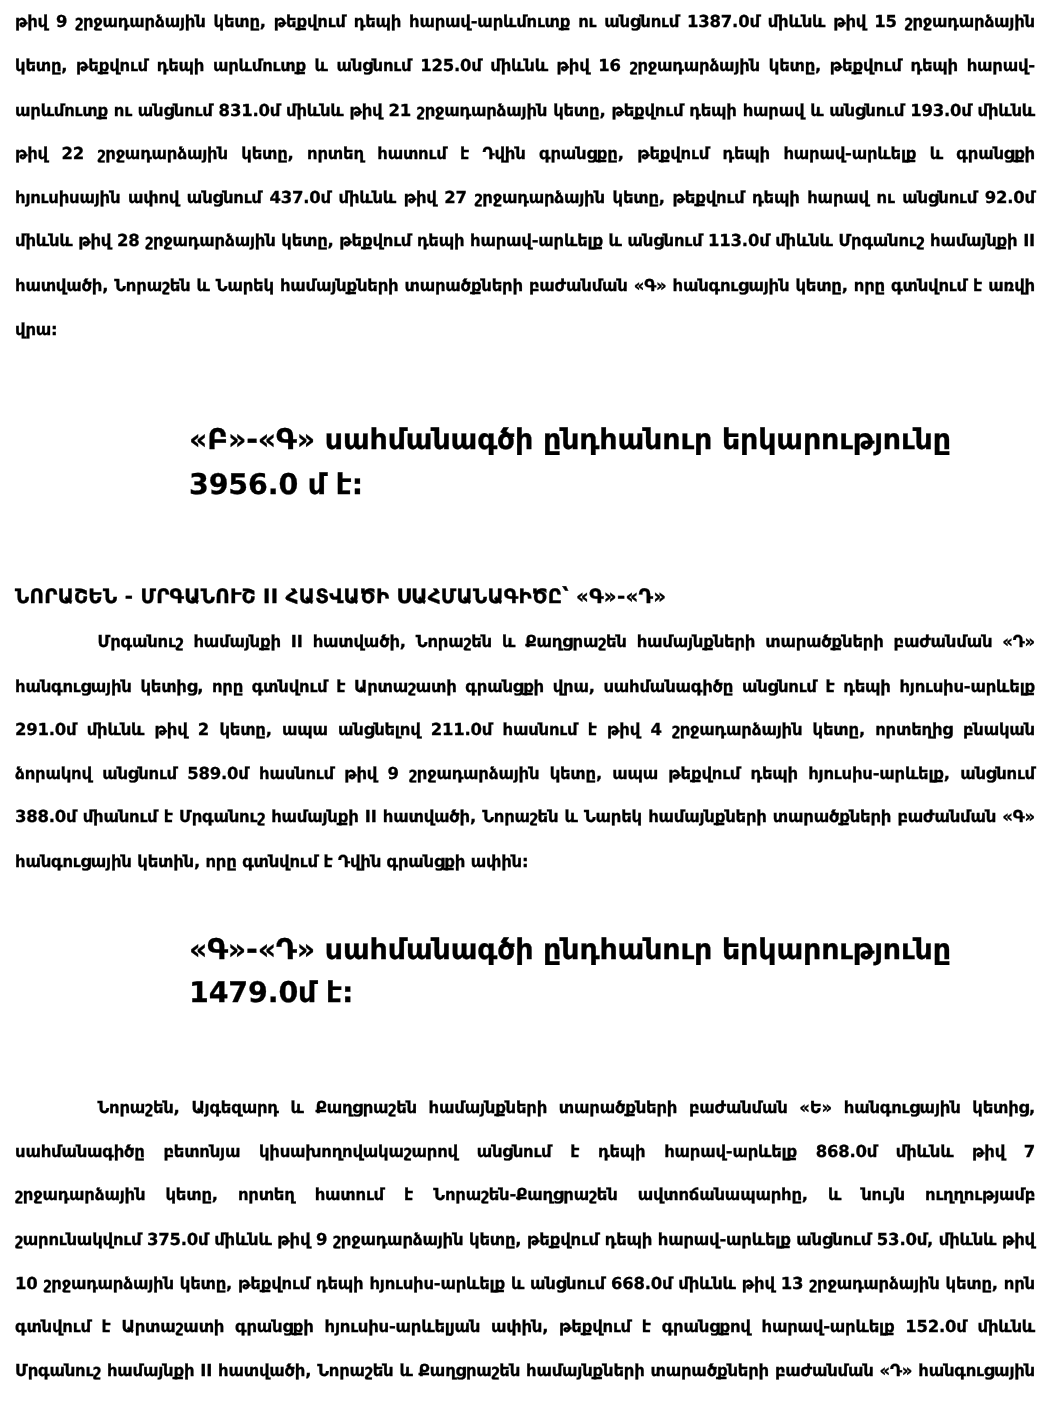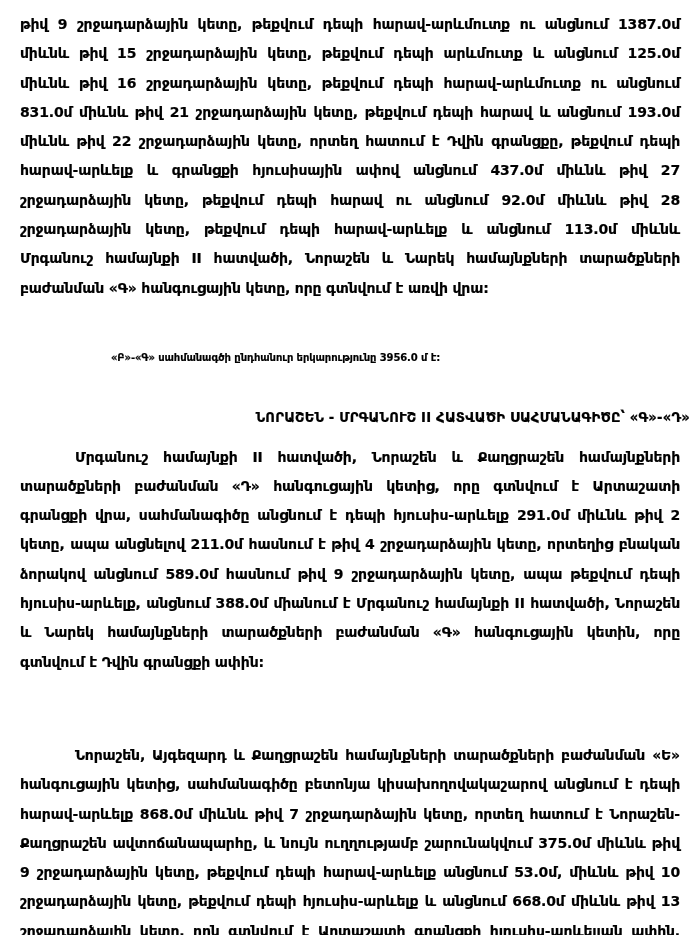--- a/index.html
+++ b/index.html
@@ -18,48 +18,48 @@
   .page {
     position: relative;
     width: 700px;
     height: 935px;
     box-sizing: border-box;
     padding: 0 10px 0 10px;
   }
   .para {
     text-align: justify;
     text-align-last: justify;
-    font-size: 14px;
+    font-size: 11px;
     line-height: 29.3px;
     letter-spacing: -0.15px;
     word-spacing: 0px;
-    margin: 10px;
+    margin: 0;
     font-weight: 600;
     -webkit-text-stroke: 0.18px #000;
   }
   .para-indent {
     text-indent: 55px;
   }
   .para-last-left {
     text-align-last: left;
   }
   .heading {
-    text-align: right;
+    text-align: left;
     font-size: 13.2px;
     line-height: 29.3px;
     font-weight: 700;
     margin: 0;
     letter-spacing: 0.2px;
     -webkit-text-stroke: 0.22px #000;
   }
   .result-line {
-    font-size: 10px;
+    font-size: 19px;
     line-height: 29.3px;
     font-weight: 600;
-    margin: 1px;
+    margin: 16px;
     padding-left: 100px;
     letter-spacing: -0.1px;
     -webkit-text-stroke: 0.18px #000;
   }
   .spacer-sm { height: 14px; }
   .spacer-md { height: 29px; }
   .spacer-lg { height: 30px; }
 </style>
 </head>
 <body>
@@ -73,19 +73,20 @@
   <p class="result-line">«Բ»-«Գ» սահմանագծի ընդհանուր երկարությունը 3956.0 մ է:</p>
 
   <div class="spacer-lg"></div>
 
   <h2 class="heading">ՆՈՐԱՇԵՆ - ՄՐԳԱՆՈՒՇ II ՀԱՏՎԱԾԻ ՍԱՀՄԱՆԱԳԻԾԸ՝ «Գ»-«Դ»</h2>
 
   <p class="para para-indent para-last-left">Մրգանուշ համայնքի II հատվածի, Նորաշեն և Քաղցրաշեն համայնքների տարածքների բաժանման «Դ» հանգուցային կետից, որը գտնվում է Արտաշատի գրանցքի վրա, սահմանագիծը անցնում է դեպի հյուսիս-արևելք 291.0մ միևնև թիվ 2 կետը, ապա անցնելով 211.0մ հասնում է թիվ 4 շրջադարձային կետը, որտեղից բնական ձորակով անցնում 589.0մ հասնում թիվ 9 շրջադարձային կետը, ապա թեքվում դեպի հյուսիս-արևելք, անցնում 388.0մ միանում է Մրգանուշ համայնքի II հատվածի, Նորաշեն և Նարեկ համայնքների տարածքների բաժանման «Գ» հանգուցային կետին, որը գտնվում է Դվին գրանցքի ափին:</p>
 
   <div class="spacer-sm"></div>
 
+  <p class="result-line">«Գ»-«Դ» սահմանագծի ընդհանուր երկարությունը 1479.0մ է:</p>
 
   <div class="spacer-lg"></div>
 
 
   <p class="para para-indent para-last-left">Նորաշեն, Այգեզարդ և Քաղցրաշեն համայնքների տարածքների բաժանման «Ե» հանգուցային  կետից, սահմանագիծը բետոնյա կիսախողովակաշարով անցնում է դեպի հարավ-արևելք 868.0մ միևնև թիվ 7 շրջադարձային կետը, որտեղ հատում է Նորաշեն-Քաղցրաշեն ավտոճանապարհը, և նույն ուղղությամբ շարունակվում 375.0մ միևնև թիվ 9 շրջադարձային կետը, թեքվում դեպի հարավ-արևելք անցնում 53.0մ, միևնև թիվ 10 շրջադարձային կետը, թեքվում դեպի հյուսիս-արևելք և անցնում 668.0մ միևնև թիվ 13 շրջադարձային կետը, որն գտնվում է Արտաշատի գրանցքի հյուսիս-արևելյան ափին, թեքվում է գրանցքով հարավ-արևելք 152.0մ միևնև Մրգանուշ համայնքի II հատվածի, Նորաշեն և Քաղցրաշեն համայնքների տարածքների բաժանման  «Դ» հանգուցային կետը:</p>
 
 </div>
 
 </body></html>

